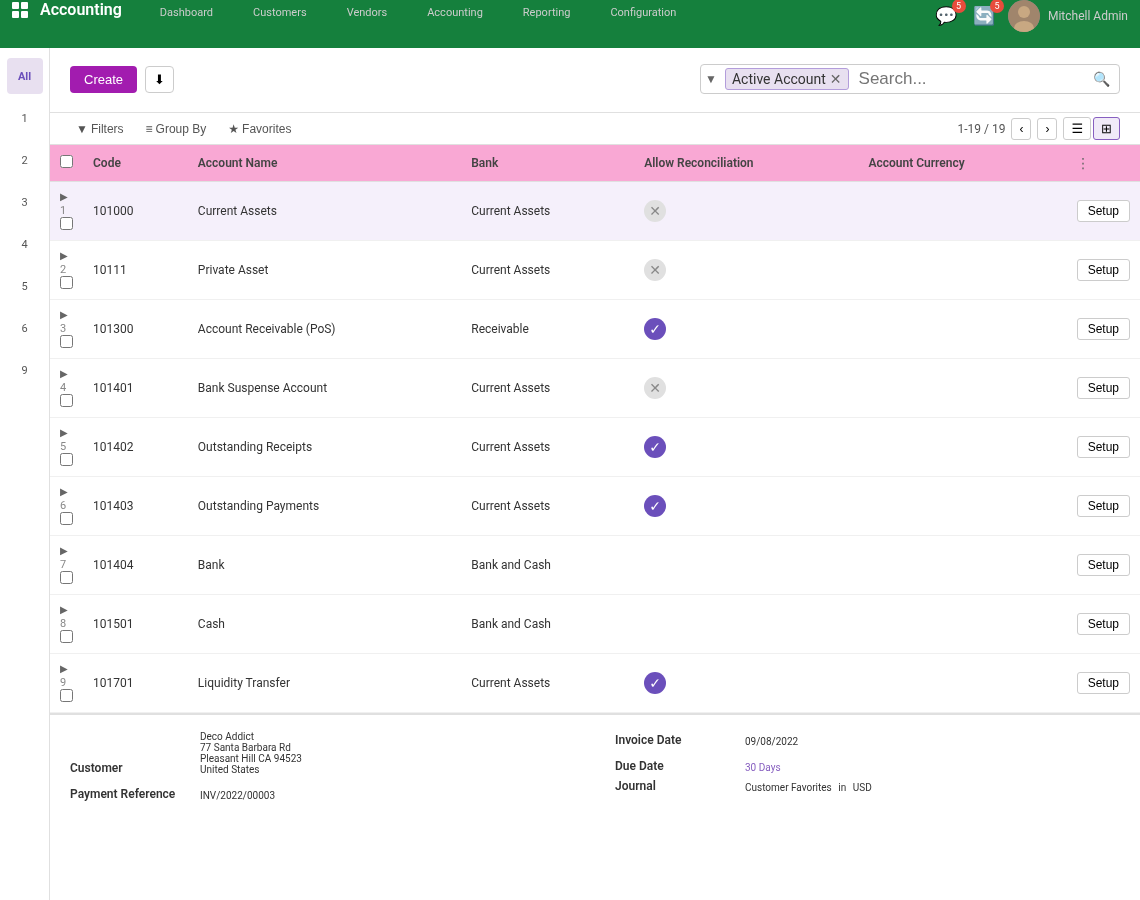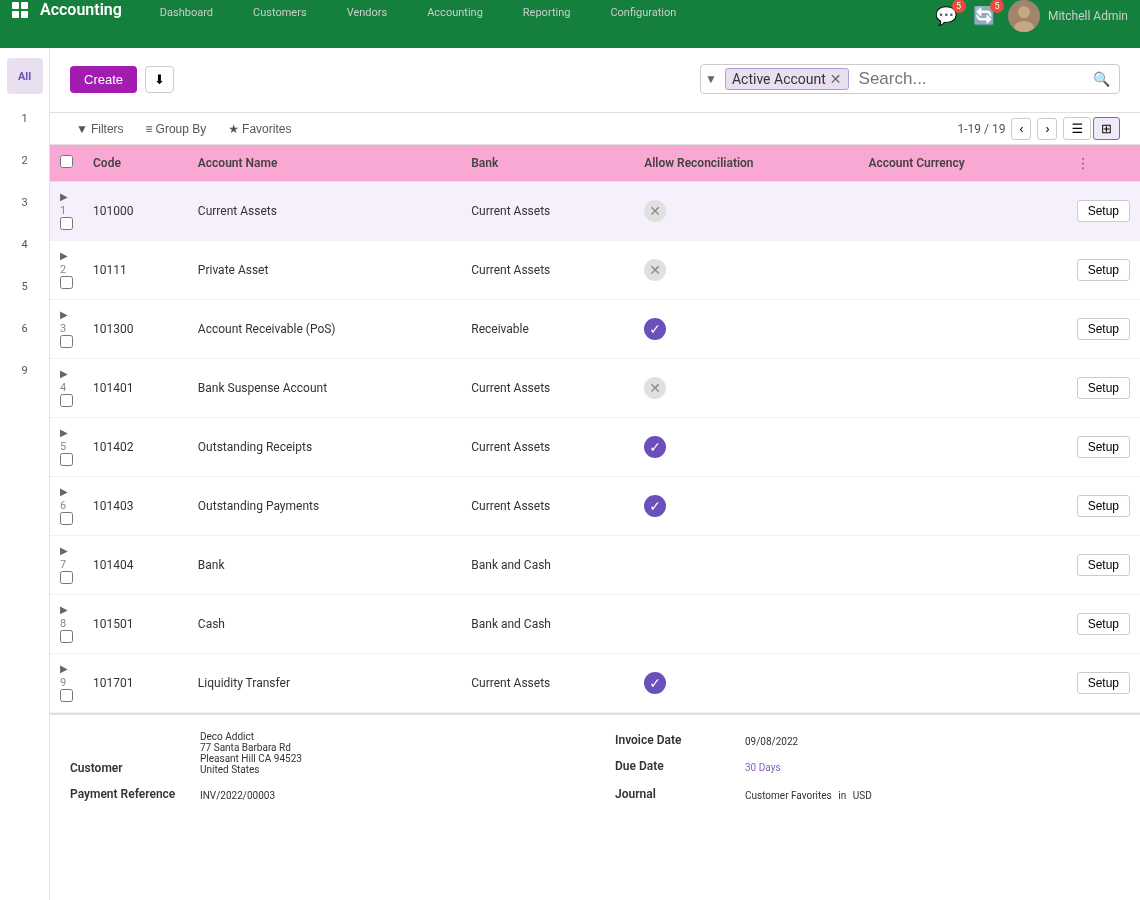--- a/index.html
+++ b/index.html
@@ -344,21 +344,21 @@
         </div>
         <div>
           <div class="field-row">
             <span class="field-label">Invoice Date</span>
             <span class="field-value">09/08/2022</span>
           </div>
           <div class="field-row" style="margin-top:10px;">
             <span class="field-label">Due Date</span>
             <span class="field-value link">30 Days</span>
           </div>
-          <div class="field-row" style="margin-top:12px;">
+          <div class="field-row" style="margin-top:4px;">
             <span class="field-label">Journal</span>
             <span class="field-value">
               <span class="link">Customer Favorites</span>
               <span style="margin: 0 4px;">in</span>
               <span>USD</span>
             </span>
           </div>
         </div>
       </div>
 

